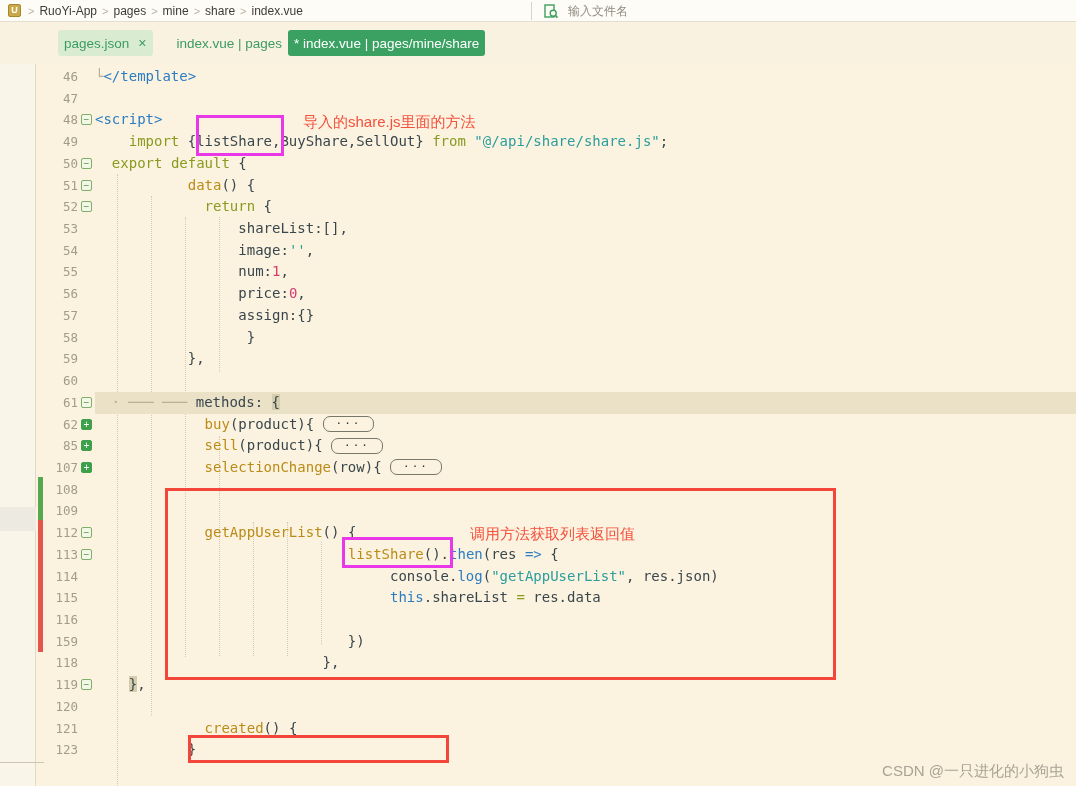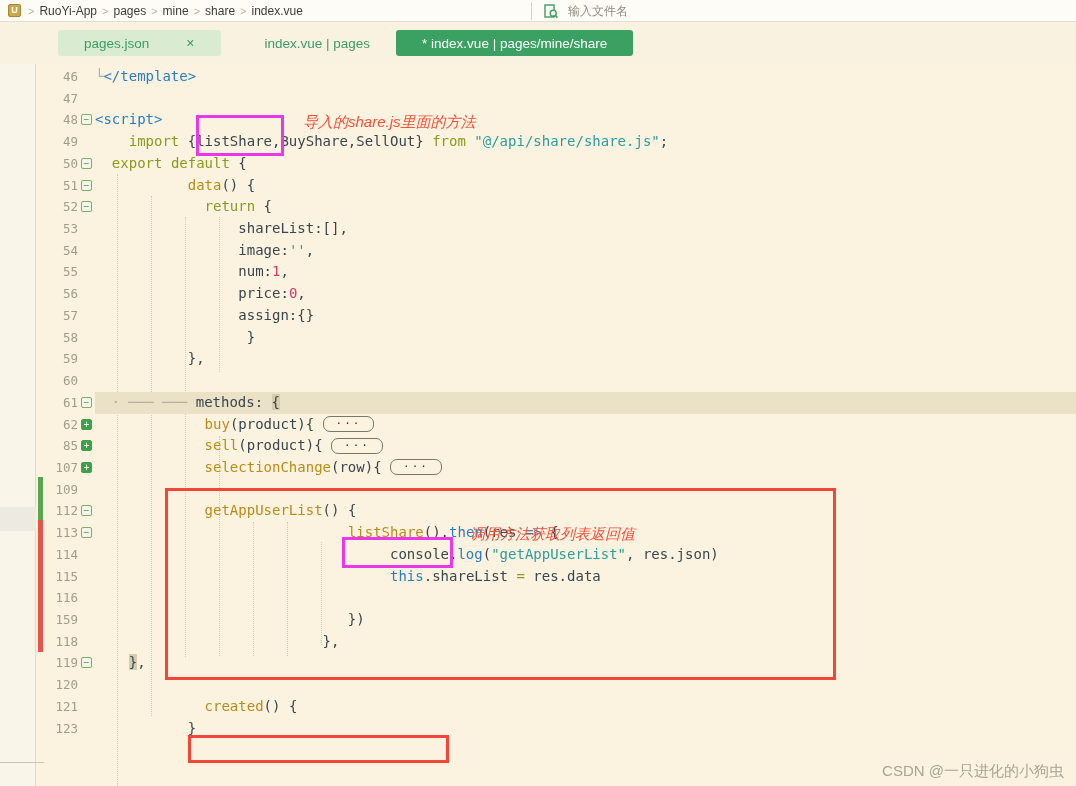--- a/index.html
+++ b/index.html
@@ -31,22 +31,22 @@
     border:none; outline:none; background:transparent; font-size:12px;
     color:#555; width:480px; margin-left:8px; font-family:"Liberation Sans",sans-serif;
   }
   .search-input::placeholder { color:#8f8b80; }
 
   
   .tabbar {
     position:absolute; left:0; top:22px; width:1076px; height:42px;
     background:#f9f2e0; display:flex; align-items:center;
   }
-  .tab { height:26px; display:flex; align-items:center; padding:0 26px;
-         font-size:13.5px; border-radius:3px; cursor:pointer; white-space:nowrap;gap:28px; }
+  .tab { height:26px; display:flex; align-items:center; padding:0 6px;
+         font-size:13.5px; border-radius:3px; cursor:pointer; white-space:nowrap; }
   .tab.pill   { background:#d9ecd2; color:#3c9c60; margin-left:58px; }
   .tab.plain  { background:transparent; color:#3c9c60; margin-left:18px; }
   .tab.active { background:#3aa162; color:#ffffff; }
   .tab .close { margin-left:9px; font-size:14px; line-height:12px; }
 
   
   .editor { position:absolute; left:0; top:64px; width:948px; height:722px; }
   .leftstrip {
     position:absolute; left:0; top:0; width:36px; height:722px;
     background:#faf5e9; border-right:1px solid #e0d9c6;
@@ -84,21 +84,21 @@
   }
 
   
   .chg-green { position:absolute; left:38px; top:413px; width:5px; height:44px; background:#56a84e; }
   .chg-red   { position:absolute; left:38px; top:456px; width:5px; height:132px; background:#e5554a; }
 
   
   .ig { position:absolute; width:0; border-left:1px dotted rgba(150,140,110,0.38); }
 
   
-  .ann { position:absolute; pointer-events:none;font-style:italic; }
+  .ann { position:absolute; pointer-events:none; }
   .mbox { border:3px solid #e838e8; }
   .rbox { border:3px solid #f2463a; }
   .rnote { color:#f4503c; font-size:15px; white-space:nowrap; font-family:"Liberation Sans",sans-serif; }
 
   .watermark {
     position:absolute; right:12px; bottom:5px; font-size:15px; color:#a9a396;
   }
 </style>
 </head>
 <body>
@@ -267,20 +267,25 @@
           <pre class="cl"><span class="tk-d">             </span><span class="tk-f">sell</span><span class="tk-d">(product){ </span><span class="pill-fold">···</span></pre>
         </div>
         <div class="row">
           <span class="ln">107</span>
           <span class="fm">
             <span class="fc">+</span>
           </span>
           <pre class="cl"><span class="tk-d">             </span><span class="tk-f">selectionChange</span><span class="tk-d">(row){ </span><span class="pill-fold">···</span></pre>
         </div>
         <div class="row">
+          <span class="ln">108</span>
+          <span class="fm"></span>
+          <pre class="cl"></pre>
+        </div>
+        <div class="row">
           <span class="ln">109</span>
           <span class="fm"></span>
           <pre class="cl"></pre>
         </div>
         <div class="row">
           <span class="ln">112</span>
           <span class="fm">
             <span class="fo">−</span>
           </span>
           <pre class="cl"><span class="tk-d">             </span><span class="tk-f">getAppUserList</span><span class="tk-d">() {</span></pre>

